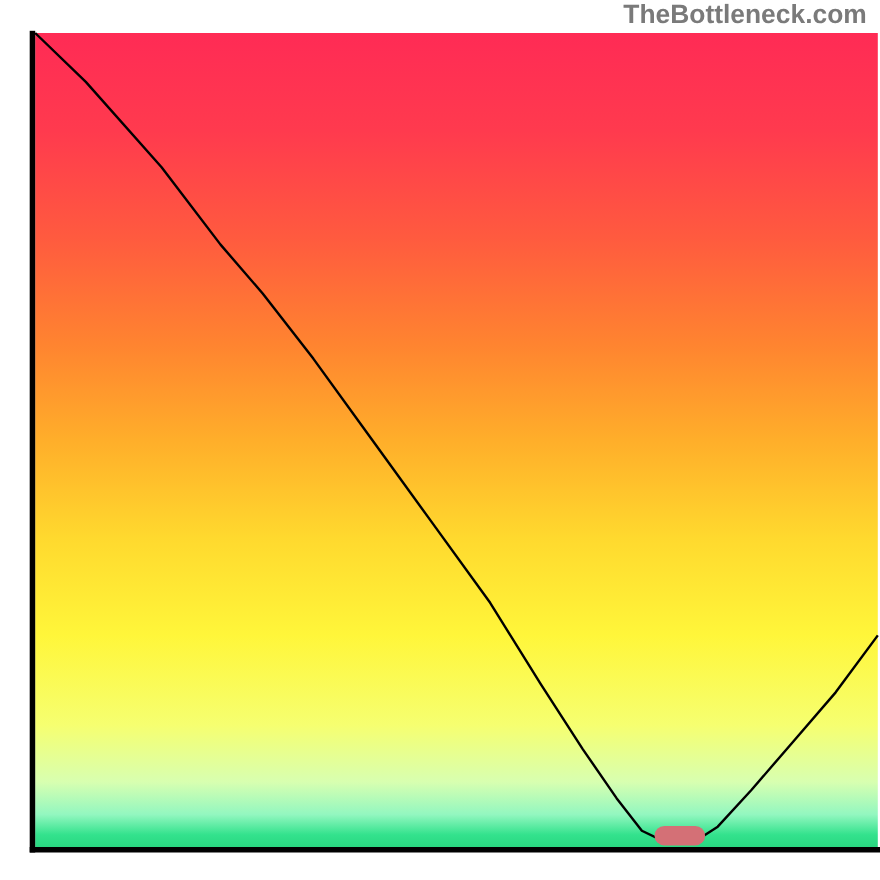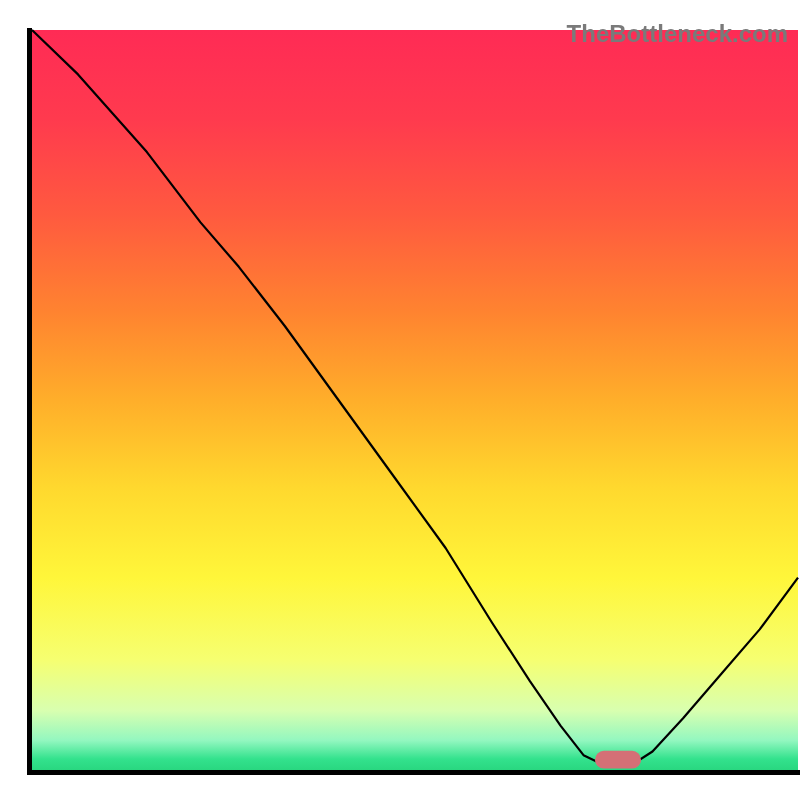--- a/index.html
+++ b/index.html
@@ -10,21 +10,21 @@
     background: #ffffff;
     overflow: hidden;
   }
   .chart-container {
     position: relative;
     width: 800px;
     height: 800px;
   }
   .watermark {
     position: absolute;
-    top: 20px;
+    top: 0;
     right: 12px;
     font-family: Arial, Helvetica, sans-serif;
     font-size: 24px;
     font-weight: 600;
     color: #7a7a7a;
     z-index: 10;
   }
   svg {
     position: absolute;
     top: 0;

